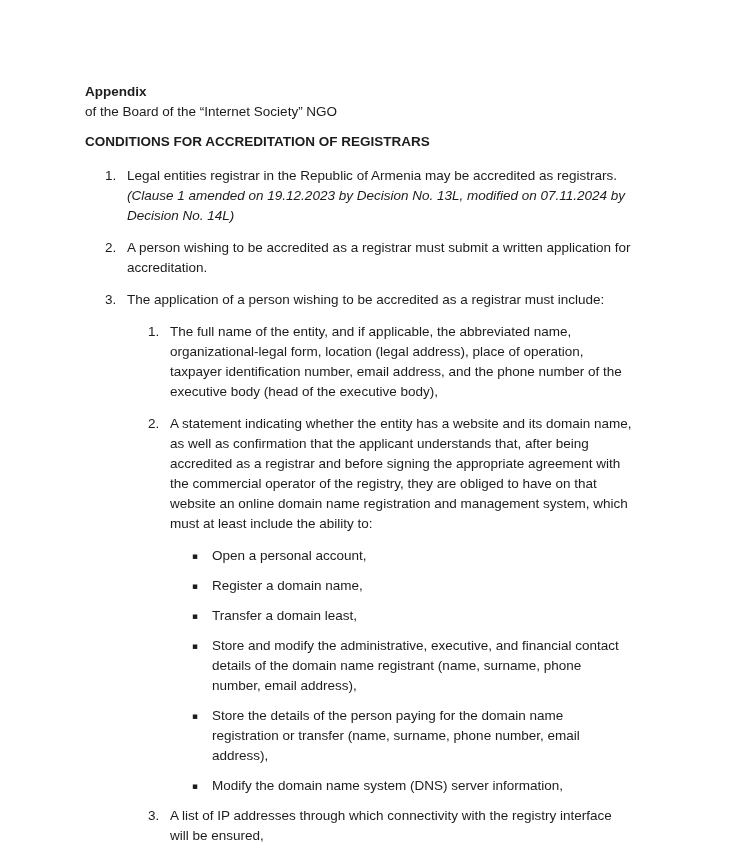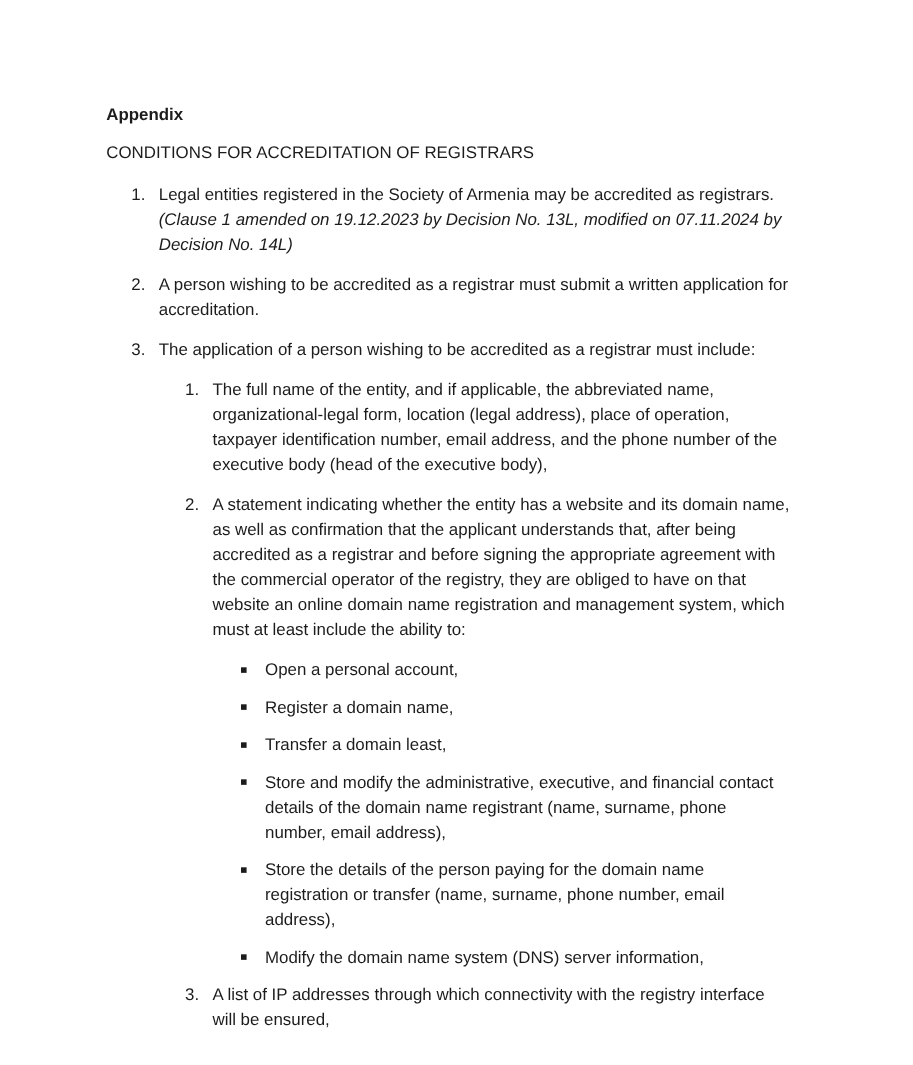--- a/index.html
+++ b/index.html
@@ -16,21 +16,21 @@
   .page {
     width: 730px;
     height: 852px;
     padding: 82px 98px 16px 85px;
     background: #ffffff;
     overflow: hidden;
   }
   .hdr p { margin: 0; }
   .bold { font-weight: bold; }
   .doc-title {
-    font-weight: normal;
+    font-weight: bold;
     margin: 10px 0 14px 0;
   }
   .li {
     display: flex;
     align-items: flex-start;
     margin-bottom: 12px;
   }
   .l1 { margin-left: 20px; }
   .l2 { margin-left: 63px; }
   .l3 { margin-left: 107px; margin-bottom: 10px; }
@@ -50,28 +50,29 @@
     font-style: italic;
   }
 </style>
 </head>
 <body>
 
 <div class="page">
 
   <div class="hdr">
     <p class="bold">Appendix</p>
+    <p>of the Board of the “Internet Society” NGO</p>
   </div>
 
   <p class="doc-title">CONDITIONS FOR ACCREDITATION OF REGISTRARS</p>
 
   <div class="li l1">
     <span class="num">1.</span>
     <div class="txt">
-      <span>Legal entities registered in the Society of Armenia may be accredited as registrars.</span>
+      <span>Legal entities registrar in the Republic of Armenia may be accredited as registrars.</span>
        <span class="amendment">(Clause 1 amended on 19.12.2023 by Decision No. 13L, modified on 07.11.2024 by Decision No. 14L)</span>
     </div>
   </div>
 
   <div class="li l1">
     <span class="num">2.</span>
     <div class="txt">A person wishing to be accredited as a registrar must submit a written application for accreditation.</div>
   </div>
 
   <div class="li l1">

